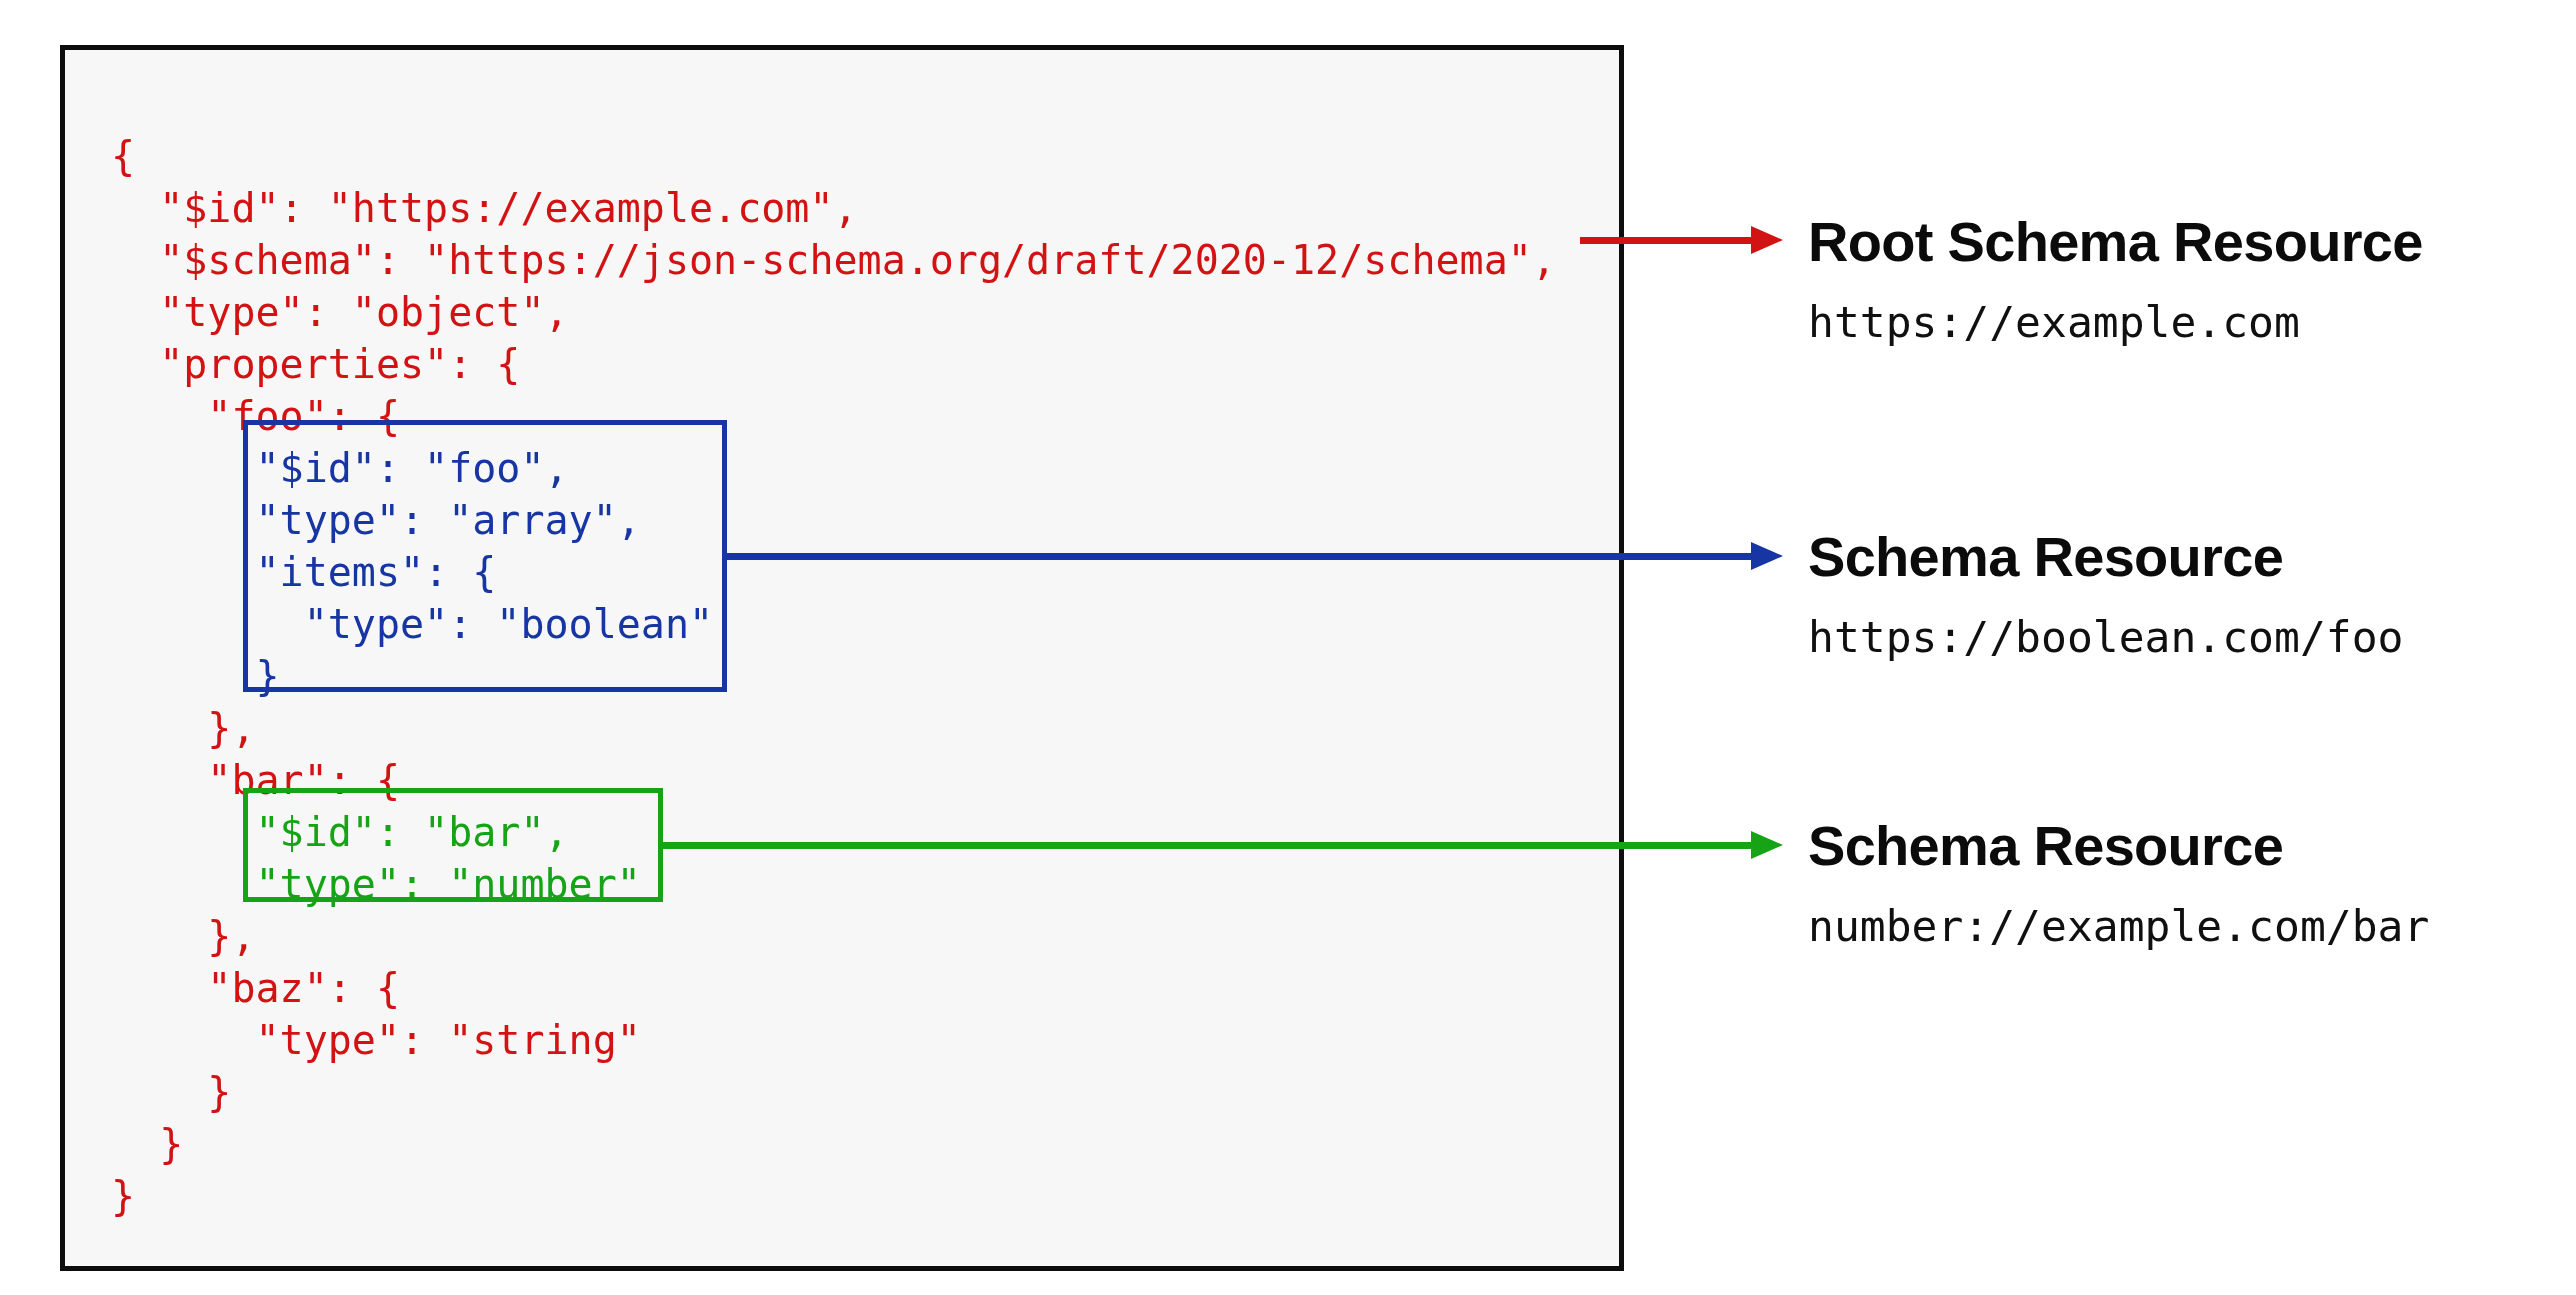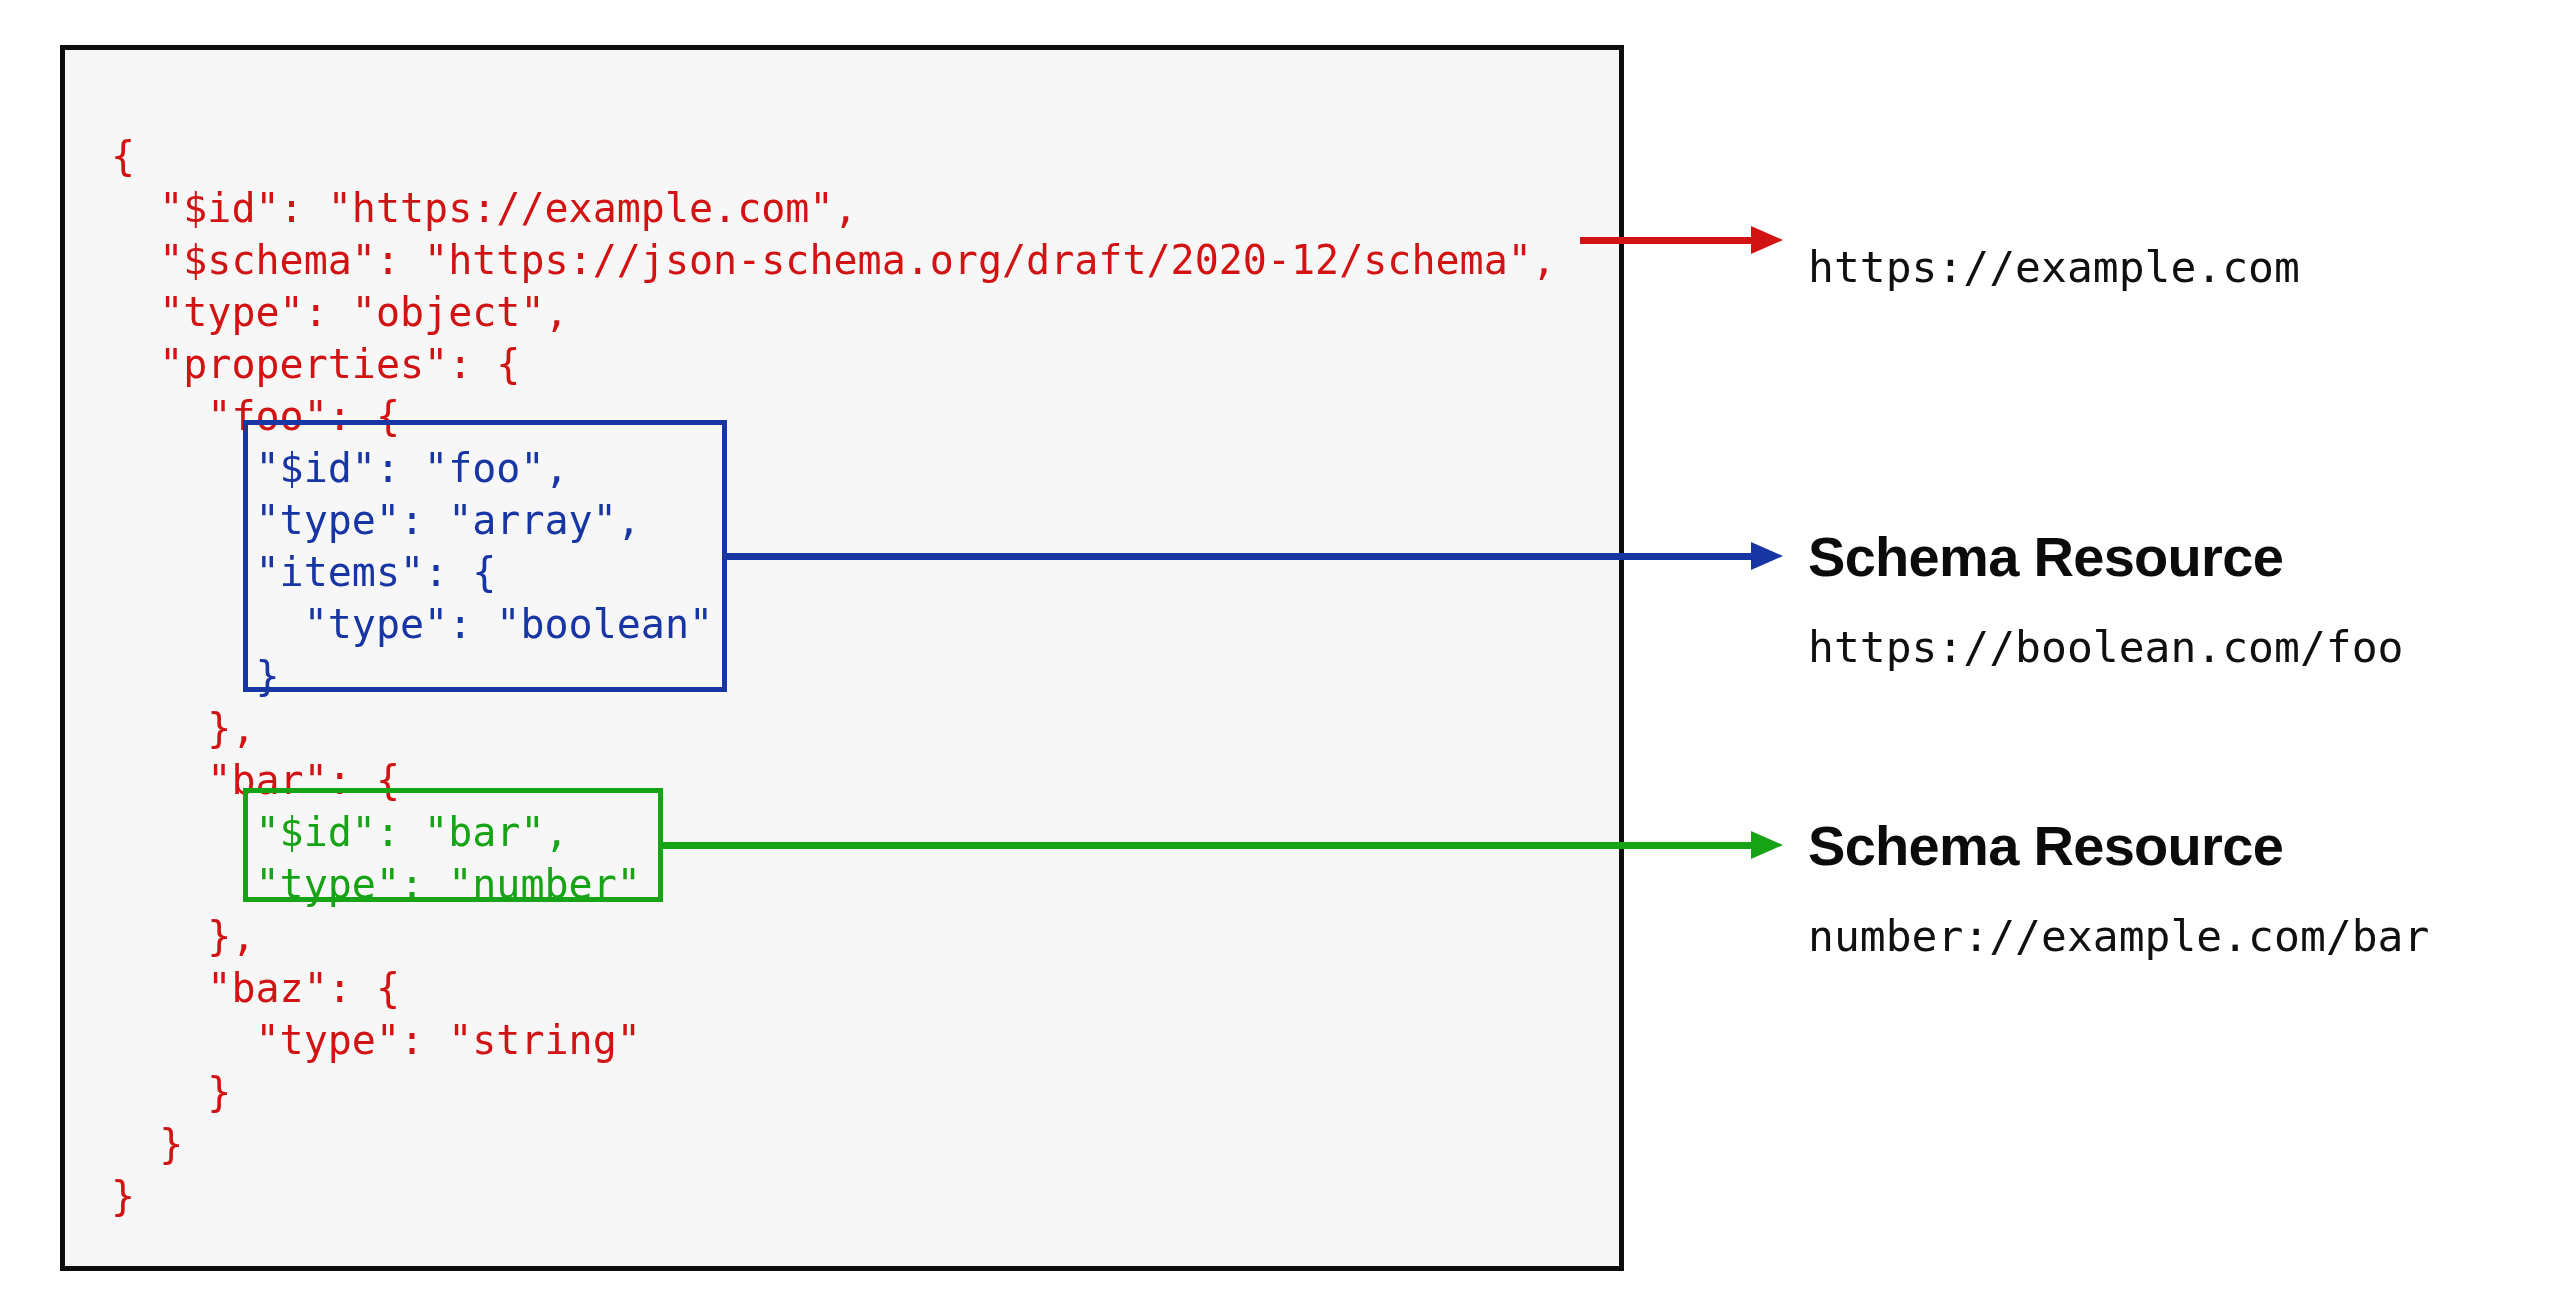--- a/index.html
+++ b/index.html
@@ -62,21 +62,21 @@
 
   
   .annotation{position:absolute;left:1808px;}
   .annotation .title{
     font-family:"Liberation Sans","DejaVu Sans",sans-serif;
     font-weight:700;font-size:56px;line-height:65px;color:var(--ink);
     letter-spacing:-0.7px;white-space:nowrap;
   }
   .annotation .uri{
     font-family:"DejaVu Sans Mono",monospace;
-    font-size:43px;line-height:52px;color:#101010;margin-top:32px;
+    font-size:43px;line-height:52px;color:#101010;margin-top:22px;
     white-space:nowrap;
   }
   .annotation.a1{top:209px;}
   .annotation.a2{top:524px;}
   .annotation.a3{top:813px;}
 </style>
 </head>
 <body>
 
 <div class="code-panel">
@@ -115,20 +115,21 @@
 <div class="arrow blue">
   <div class="shaft"></div>
   <div class="head"></div>
 </div>
 <div class="arrow green">
   <div class="shaft"></div>
   <div class="head"></div>
 </div>
 
 <div class="annotation a1">
+  <div class="title">Root Schema Resource</div>
   <div class="uri">https://example.com</div>
 </div>
 <div class="annotation a2">
   <div class="title">Schema Resource</div>
   <div class="uri">https://boolean.com/foo</div>
 </div>
 <div class="annotation a3">
   <div class="title">Schema Resource</div>
   <div class="uri">number://example.com/bar</div>
 </div>

